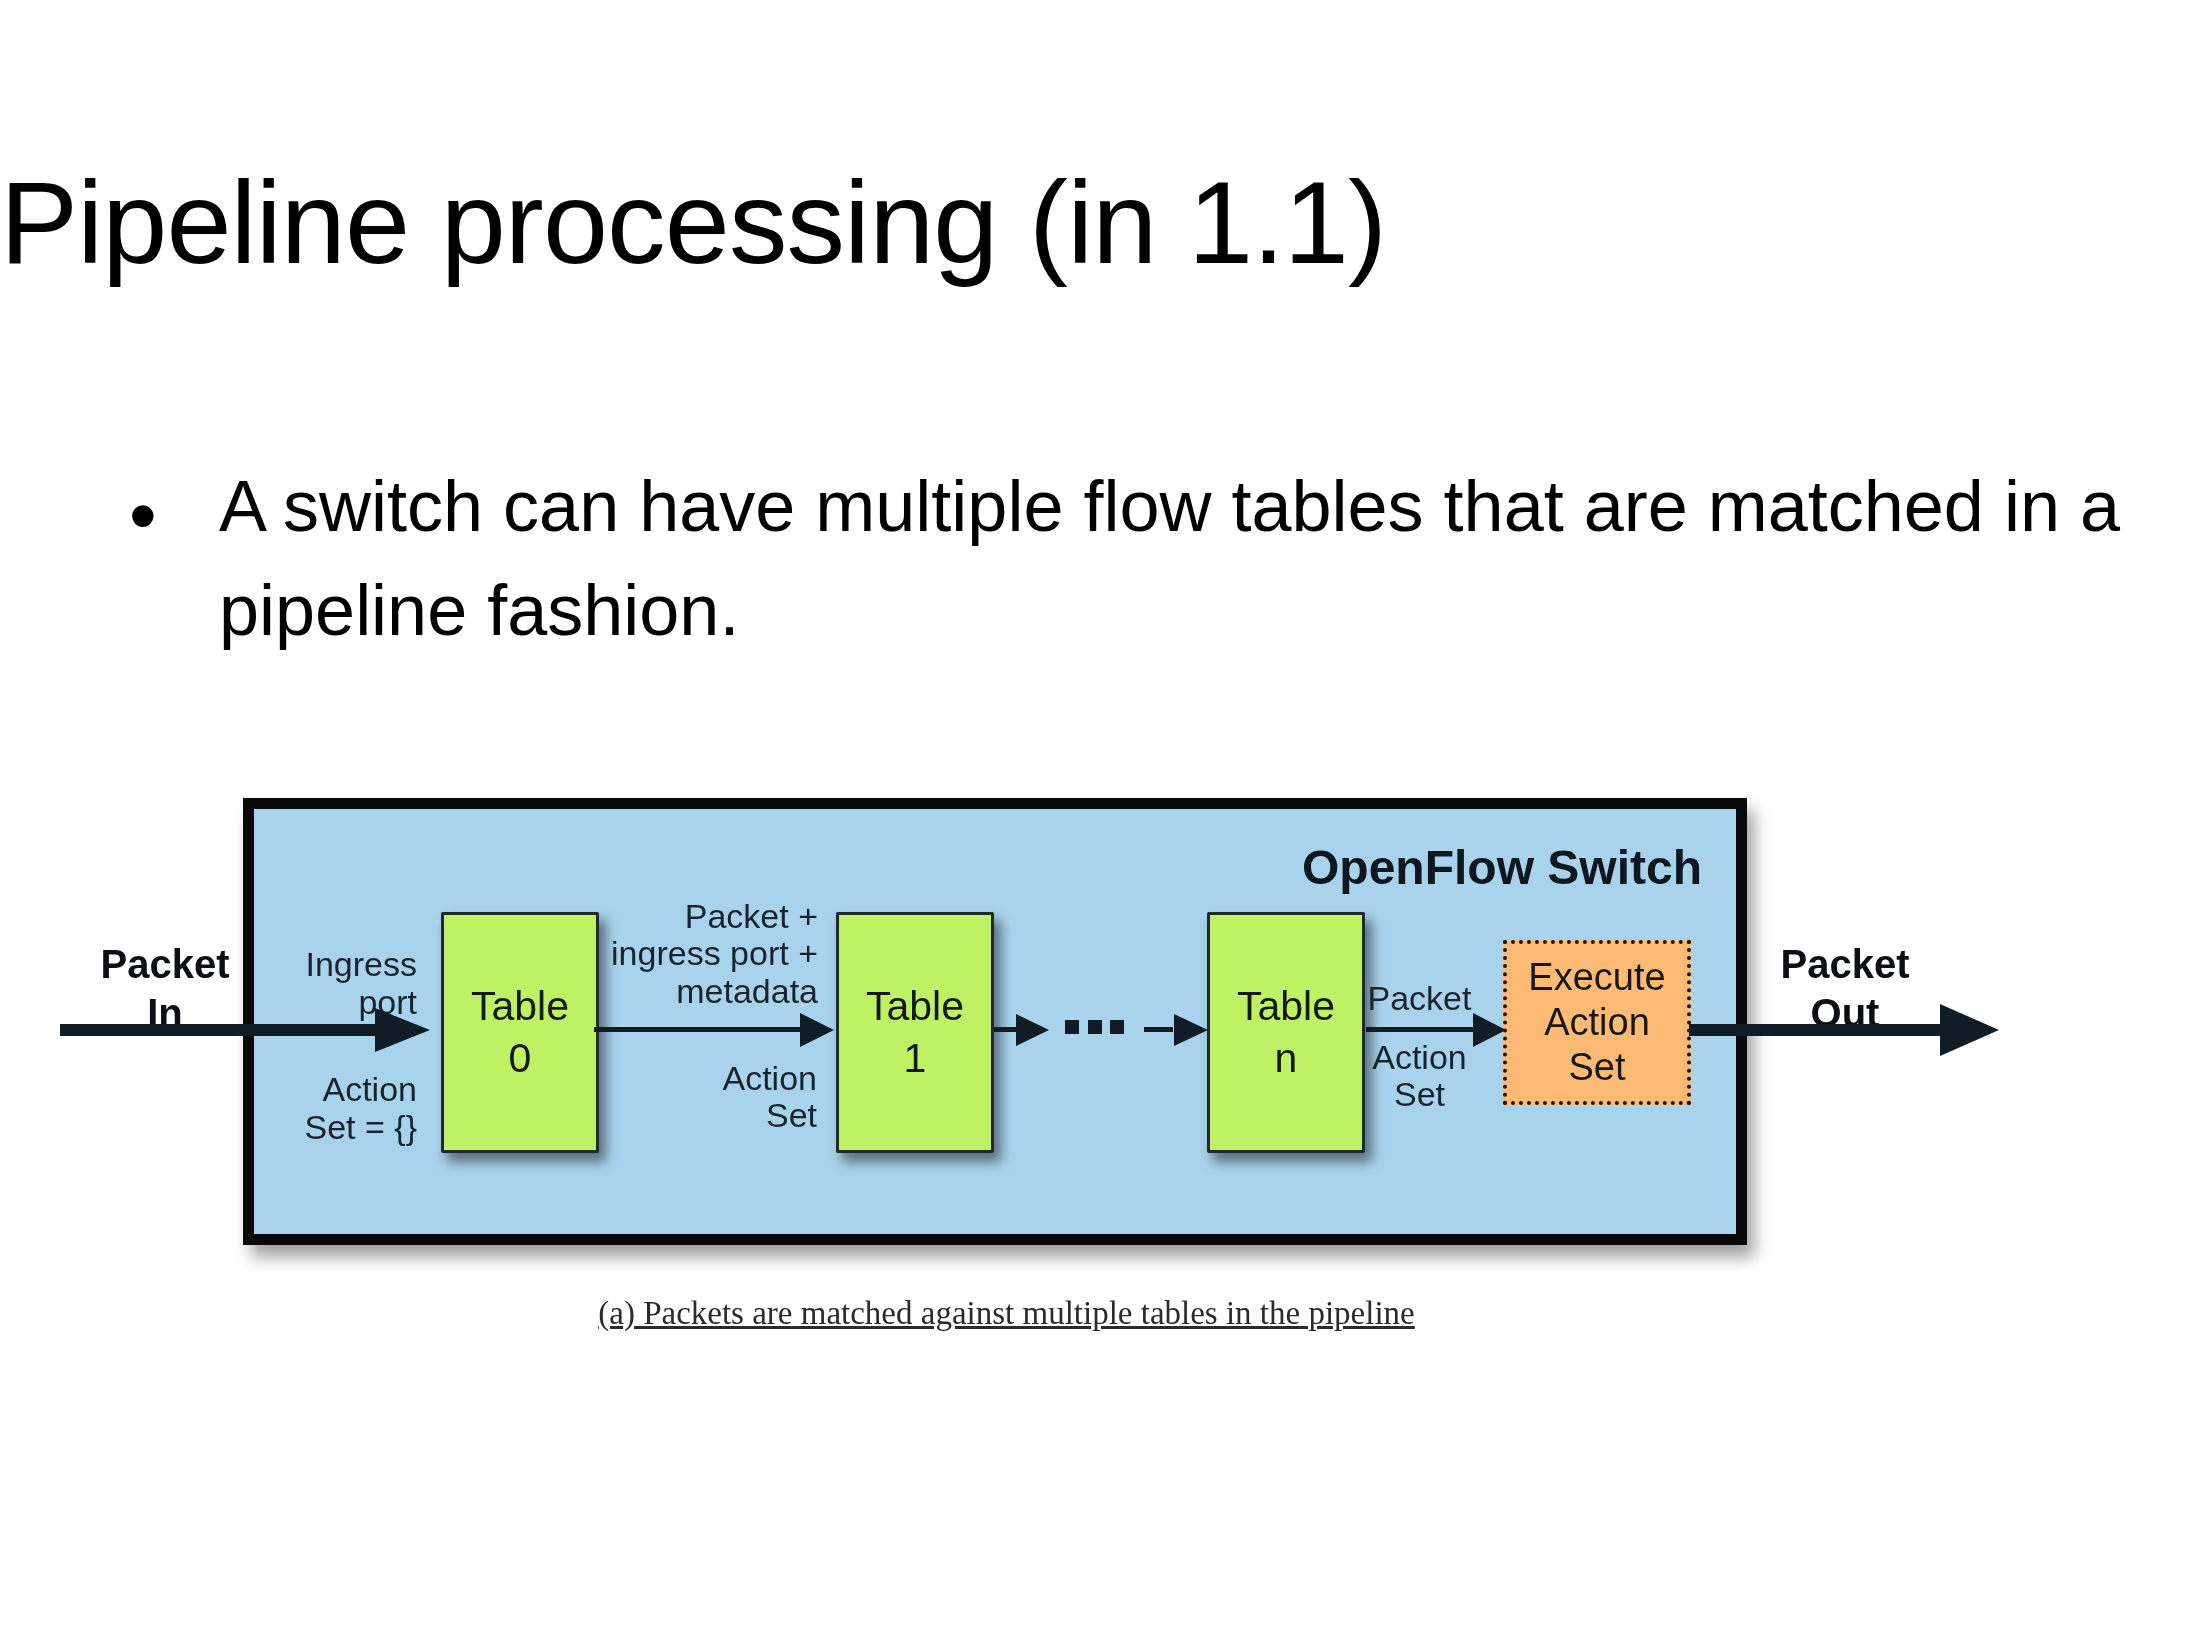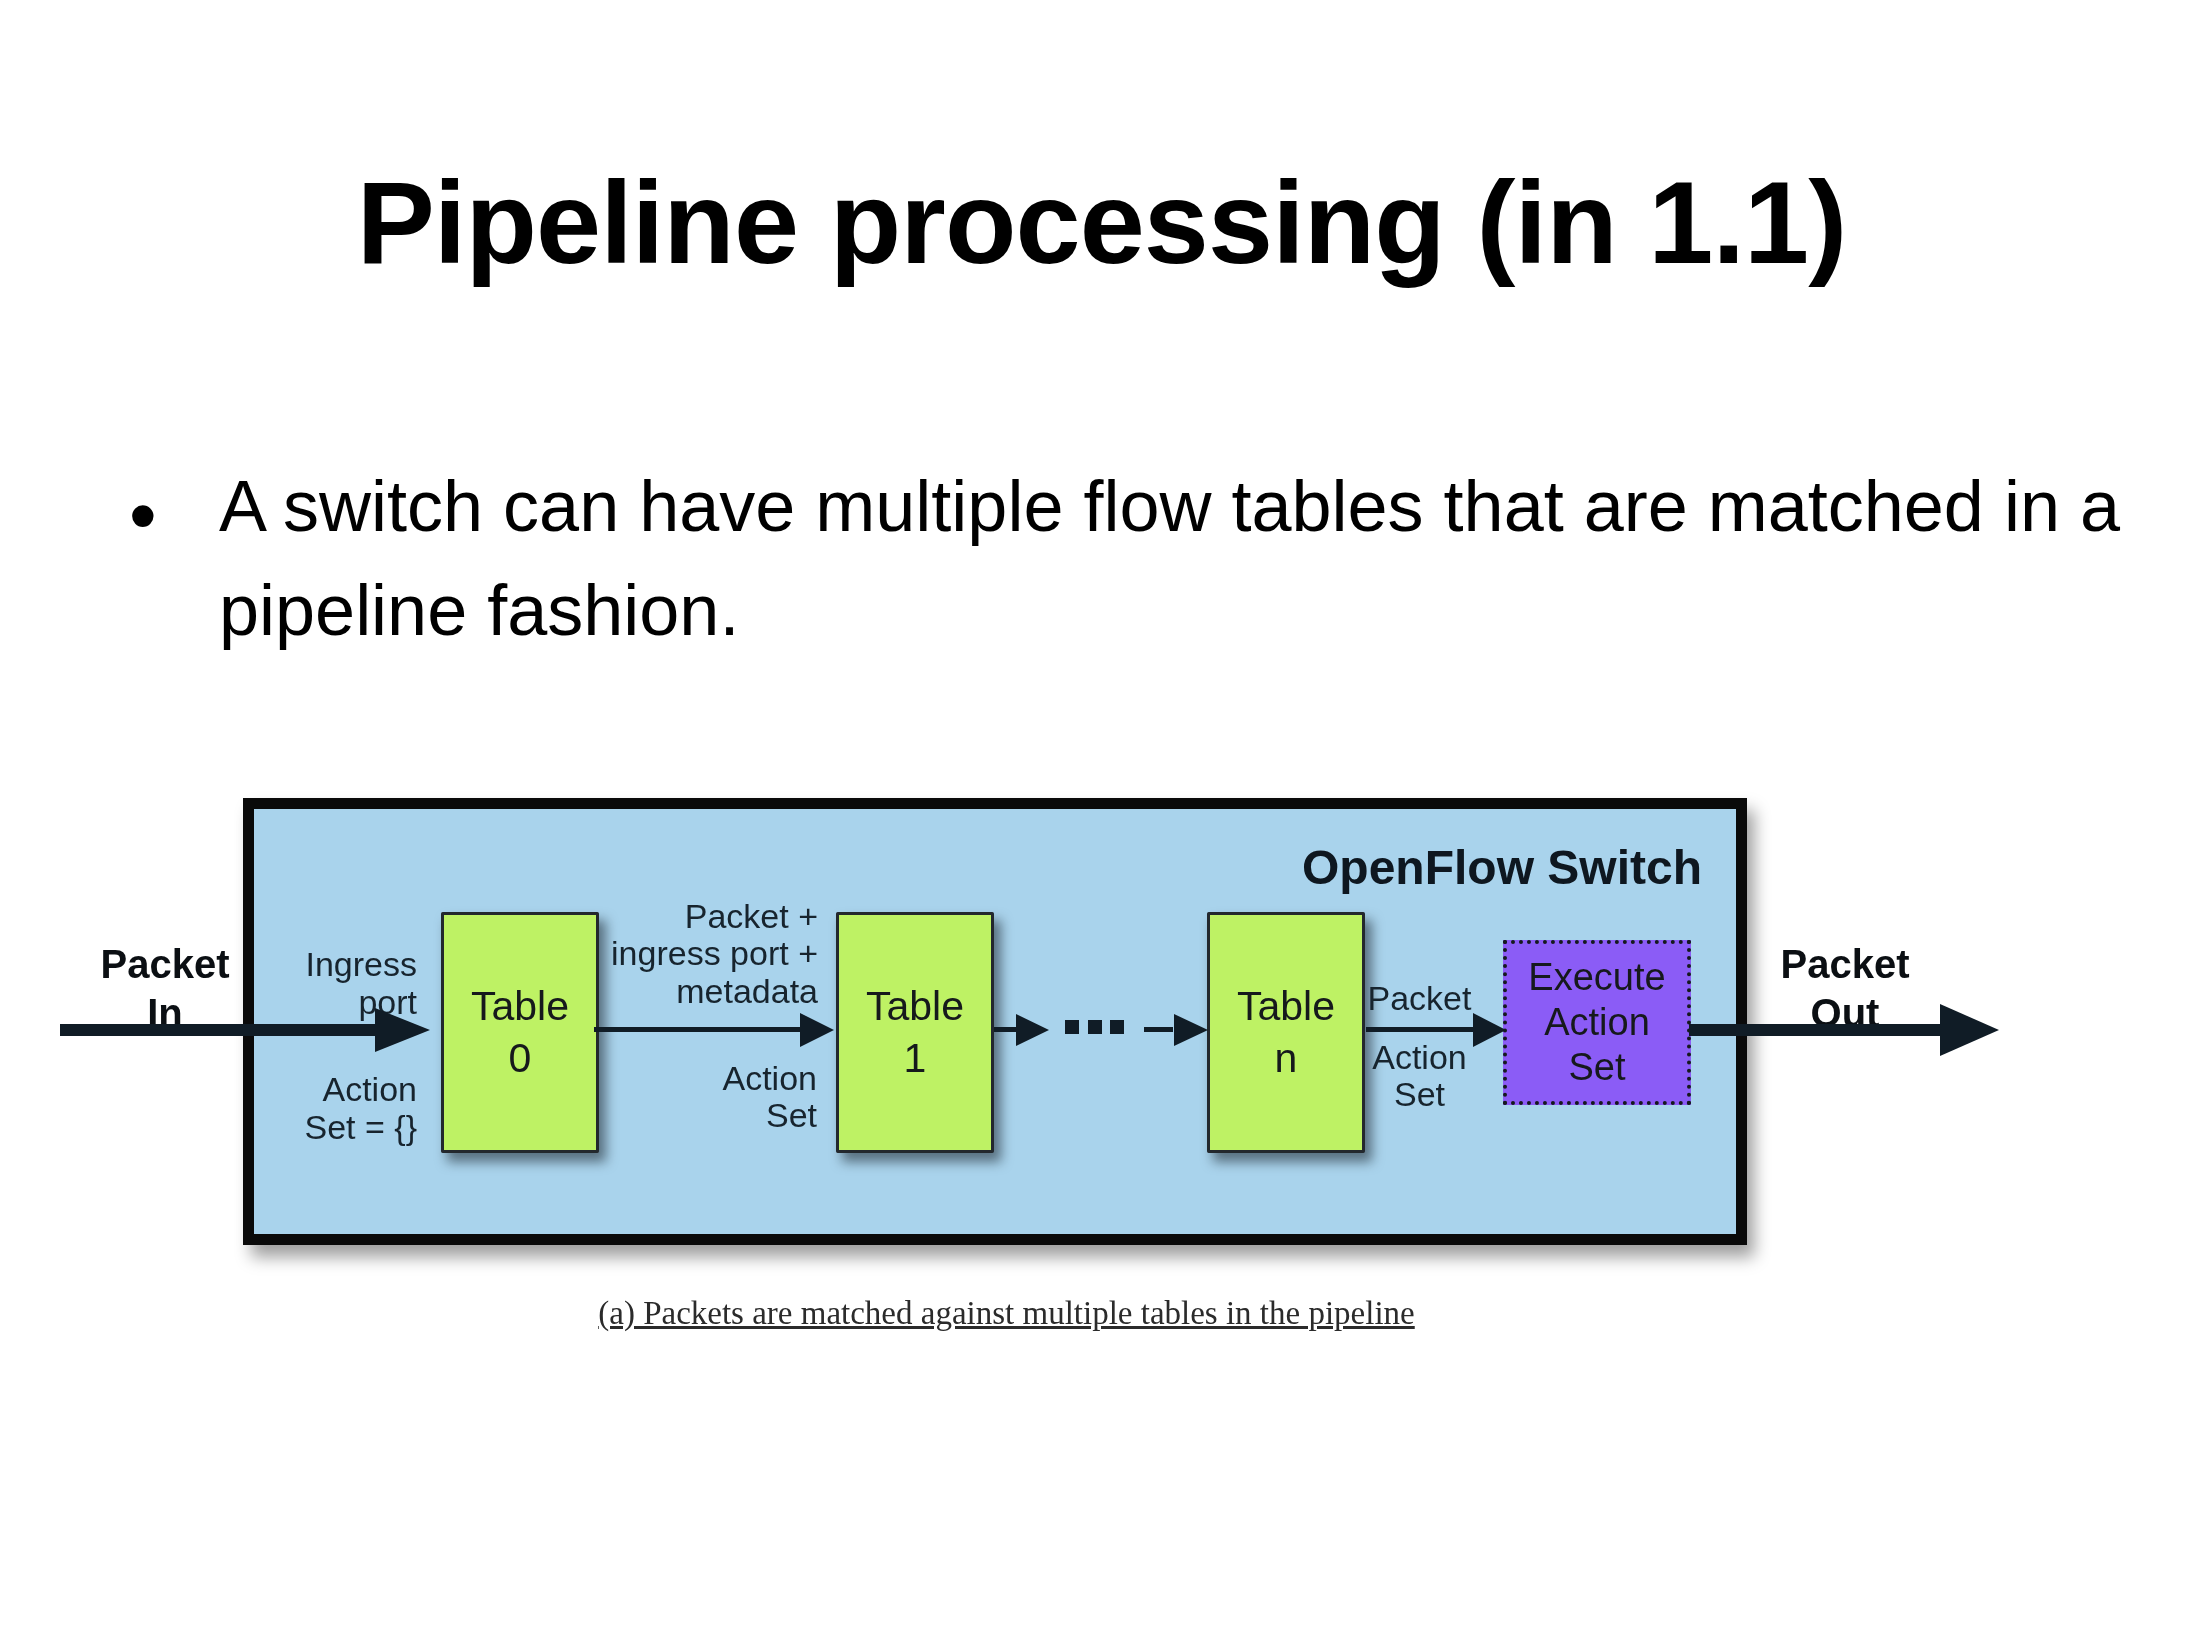--- a/index.html
+++ b/index.html
@@ -10,23 +10,22 @@
     background: #ffffff;
     overflow: hidden;
     font-family: "Liberation Sans", sans-serif;
     color: #000000;
   }
   
   .title {
     position: absolute;
     left: 0; right: 0; top: 153px;
     margin: 0;
-    text-align: center;
     font-size: 117px;
-    font-weight: 700;
+    font-weight: 400;
     line-height: 1.2;
     color: #000000;
     letter-spacing: -0.9px;
   }
   .bullet-item {
     position: absolute;
     left: 129px; top: 454px;
     width: 2013px;
     display: flex;
     align-items: flex-start;
@@ -85,21 +84,21 @@
     z-index: 2;
   }
   .tbox.t0 { left: 441px; }
   .tbox.t1 { left: 836px; }
   .tbox.tn { left: 1207px; }
   .execbox {
     position: absolute;
     left: 1503px; top: 940px;
     width: 188px; height: 165px;
     box-sizing: border-box;
-    background: #8b5cf6;
+    background: #fdba74;
     border: 4.3px dotted #15191d;
     display: flex;
     align-items: center;
     justify-content: center;
     text-align: center;
     font-size: 38px;
     line-height: 1.18;
     color: var(--table-text, #16191c);
     white-space: pre-line;
     z-index: 2;

